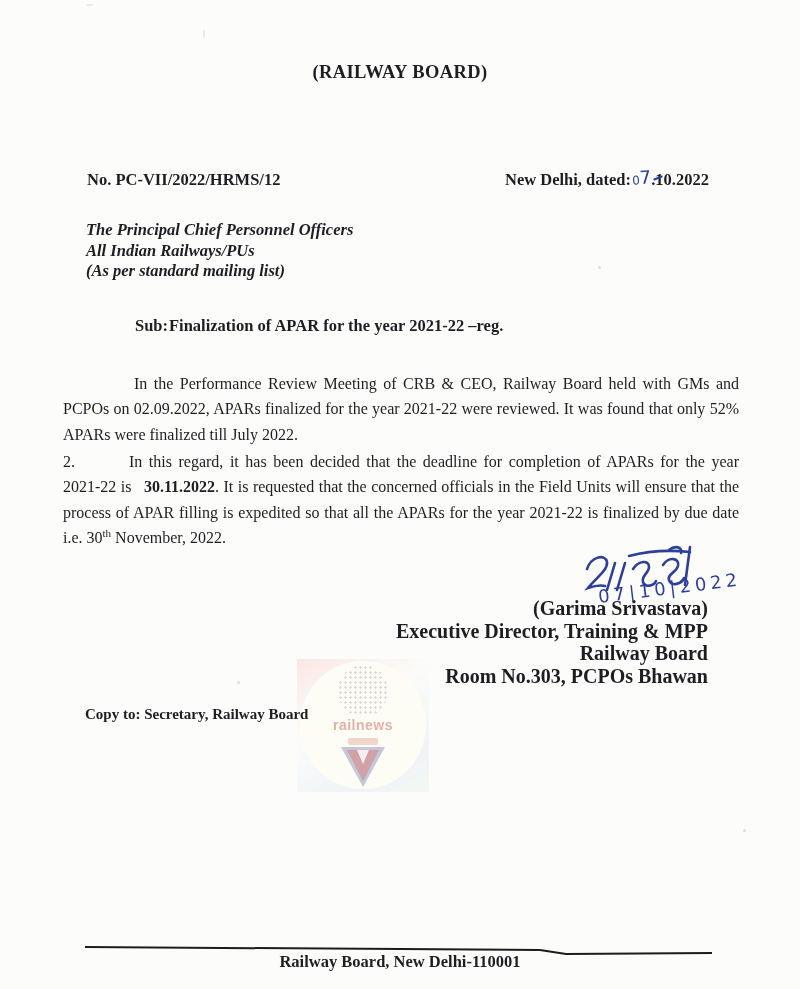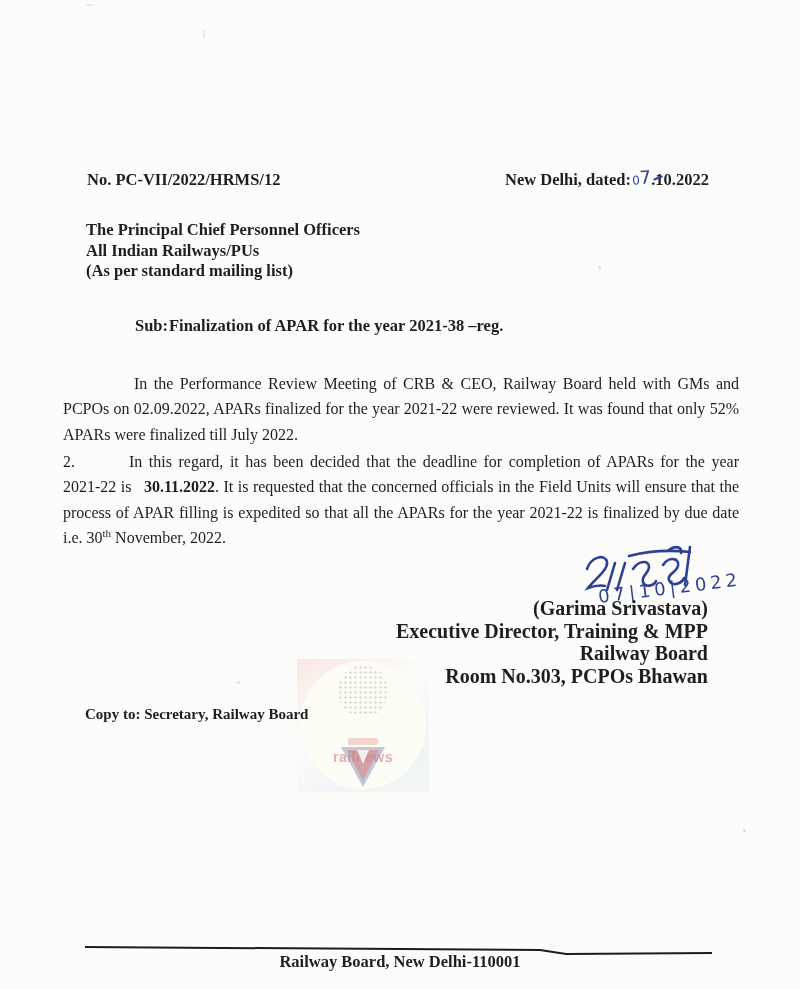--- a/index.html
+++ b/index.html
@@ -17,21 +17,21 @@
   
   .ref-number{top:170px;left:87px;font-weight:bold;font-size:16.5px;}
   .date-group{top:168px;left:505px;font-weight:bold;font-size:16.5px;white-space:nowrap;}
   .hand-day{display:inline-block;color:#2e3f96;font-family:"DejaVu Sans",sans-serif;
     font-weight:normal;font-size:18px;transform:rotate(-4deg);position:relative;top:-1px;margin:0 0 0 1px;}
   .hand-day::first-letter{font-size:12px;}
   .seven-cross{position:absolute;left:148px;top:9px;width:10px;height:2px;
     background:#2e3f96;transform:rotate(-22deg);border-radius:1px;}
 
   
-  .addressee{top:220px;left:86px;font-weight:bold;font-size:16.5px;line-height:20.5px;}
+  .addressee{top:220px;left:86px;font-weight:bold;font-size:16.5px;line-height:20.5px;font-style:italic;}
 
   
   .subject{top:316px;left:135px;font-weight:bold;font-size:16.5px;}
   .subject .sub-label{margin-right:1px;}
 
   
   .para{left:63px;width:676px;font-size:16px;line-height:25.4px;text-align:justify;margin:0;}
   .para1{top:371px;text-indent:71px;}
   .para2{top:449px;}
   .num-gap{display:inline-block;width:54px;}
@@ -53,52 +53,53 @@
   .wm-square{position:absolute;left:0;top:0;right:0;bottom:0;
     background:linear-gradient(150deg, rgba(231,76,60,.20) 0%, rgba(255,255,255,0) 38%,
       rgba(130,165,220,.16) 78%, rgba(140,200,160,.14) 100%);}
   .wm-circle{position:absolute;left:3px;top:2px;width:126px;height:128px;border-radius:50%;
     background:#fffdf2;}
   .wm-globe{position:absolute;left:41px;top:6px;width:50px;height:52px;border-radius:50%;
     background-image:radial-gradient(rgba(110,110,118,.85) 1px, transparent 1.4px);
     background-size:5px 5px;opacity:.45;}
   .wm-text{position:absolute;left:0;top:58px;width:100%;text-align:center;
     color:rgba(185,45,38,.62);font-family:"Liberation Sans",sans-serif;
-    font-weight:bold;font-size:14px;letter-spacing:.5px;margin-top:32px;}
+    font-weight:bold;font-size:14px;letter-spacing:.5px;}
   .wm-sub{position:absolute;left:51px;top:79px;width:30px;height:7px;
     background:rgba(192,57,43,.32);border-radius:2px;}
   .wm-tie{position:absolute;left:36px;top:86px;width:60px;height:44px;}
 
   
   .footer-rule{left:0;top:938px;width:800px;height:22px;}
   .footer-text{top:952px;left:0;width:100%;text-align:center;font-weight:bold;font-size:16.5px;}
 
   
   .speck{position:absolute;background:#9a9a9a;opacity:.32;border-radius:50%;}
 </style>
 </head>
 <body>
 
 <header class="abs doc-header">
+  <div>(RAILWAY BOARD)</div>
 </header>
 
 <div class="abs ref-number">No. PC-VII/2022/HRMS/12</div>
 <div class="abs date-group">
   <span>New Delhi, dated:</span><span class="hand-day">07</span><span>.10.2022</span>
   <i class="seven-cross"></i>
 </div>
 
 <div class="abs addressee">
   <div>The Principal Chief Personnel Officers</div>
   <div>All Indian Railways/PUs</div>
   <div>(As per standard mailing list)</div>
 </div>
 
 <div class="abs subject">
-  <span class="sub-label">Sub:</span><span>Finalization of APAR for the year 2021-38 –reg.</span>
+  <span class="sub-label">Sub:</span><span>Finalization of APAR for the year 2021-22 –reg.</span>
 </div>
 
 <p class="abs para para1">In the Performance Review Meeting of CRB &amp; CEO, Railway Board held with GMs and PCPOs on 02.09.2022, APARs finalized for the year 2021-22 were reviewed. It was found that only 52% APARs were finalized till July 2022.</p>
 
 <p class="abs para para2"><span>2.</span><span class="num-gap"></span><span>In this regard, it has been decided that the deadline for completion of APARs for the year 2021-22 is </span><span class="deadline">30.11.2022</span><span>. It is requested that the concerned officials in the Field Units will ensure that the process of APAR filling is expedited so that all the APARs for the year 2021-22 is finalized by due date i.e. 30</span><sup>th</sup><span> November, 2022.</span></p>
 
 <svg class="abs sig-svg" viewBox="0 0 236 78">
   <g stroke="#2e3f96" stroke-width="2.6" fill="none" stroke-linecap="round">
     <path d="M34 30 C38 18 52 14 54 23 C55 31 44 38 35 49 C41 47 48 46 52 47"></path>
     <path d="M62 24 L54 51"></path>

